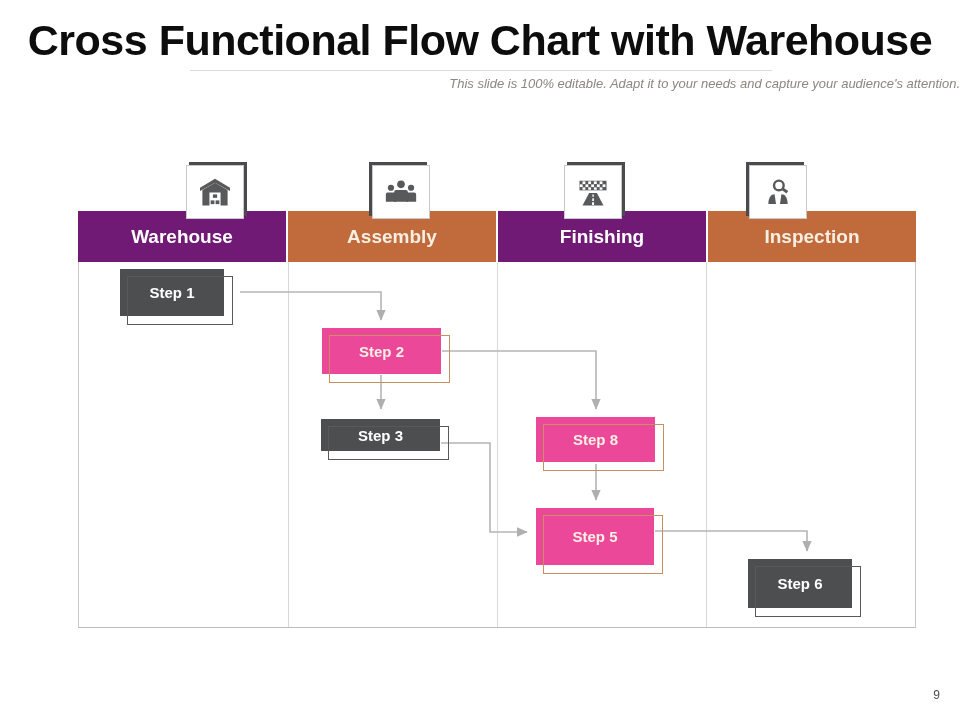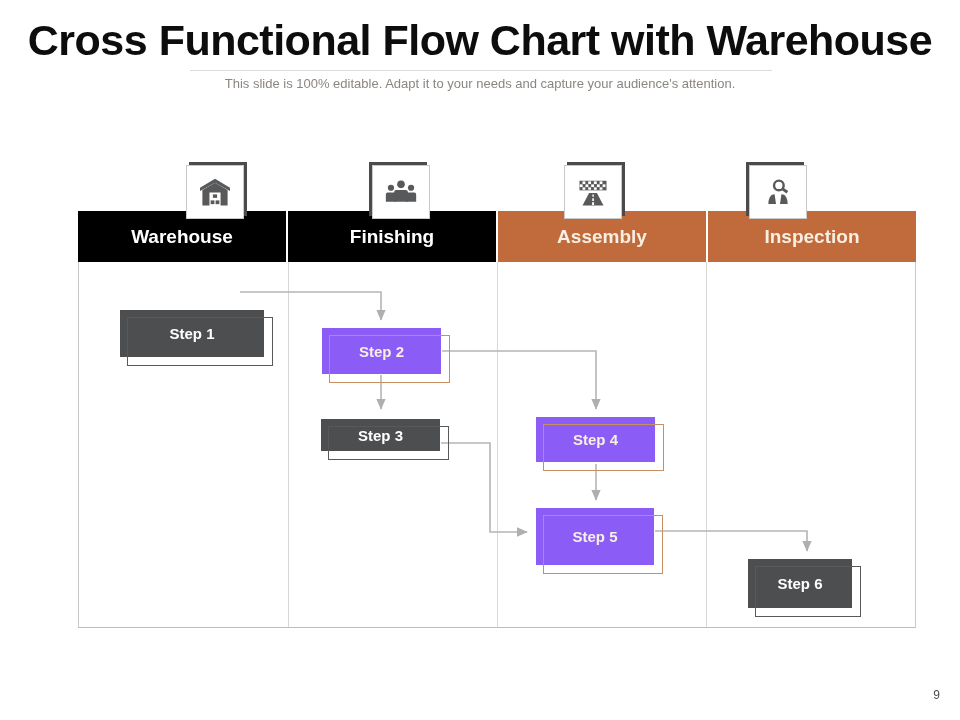--- a/index.html
+++ b/index.html
@@ -4,54 +4,54 @@
 <style>
   html,body{margin:0;padding:0;background:#ffffff;}
   body{width:960px;height:720px;position:relative;overflow:hidden;
        font-family:"Liberation Sans","DejaVu Sans",sans-serif;}
   .abs{position:absolute;}
 
   
   .title{left:0;top:16px;width:960px;text-align:center;
          font-size:43px;font-weight:bold;color:#0d0d0d;letter-spacing:-0.5px;}
   .divider{left:190px;top:70px;width:582px;height:1px;background:#dcdcdc;}
-  .subtitle{left:0;top:76px;width:960px;text-align:center;
-            font-size:13px;color:#8b8680;}
+  .subtitle{left:0;top:76px;width:960px;text-align:right;
+            font-size:13px;font-style:italic;color:#8b8680;}
 
   
   .icon-card{width:56px;height:52px;background:#ffffff;border:1px solid #c9c9c9;
              display:flex;align-items:center;justify-content:center;z-index:5;}
   .shadow-r{box-shadow:3px -3px 0 0 #4b4b4d;}
   .shadow-l{box-shadow:-3px -3px 0 0 #4b4b4d;}
   .icon-card svg{display:block;}
 
   
   .lane-headers{left:78px;top:211px;width:838px;height:51px;display:flex;gap:2px;z-index:2;}
   .lane-header{flex:1;display:flex;align-items:center;justify-content:center;
                font-size:19px;font-weight:bold;}
-  .hdr-dark{background:#000000;color:#ffffff;}
+  .hdr-dark{background:#701a75;color:#ffffff;}
   .hdr-orange{background:#c16a3c;color:#f7efe2;}
 
   
   .lane-body{left:78px;top:262px;width:838px;height:366px;
              border-left:1px solid #c9c9c9;border-right:1px solid #c9c9c9;
              border-bottom:1px solid #bdbdbd;box-sizing:border-box;z-index:1;}
   .lane-divider{top:0;bottom:0;width:1px;background:#d8d8d8;}
 
   
   .connectors{left:0;top:0;width:960px;height:720px;z-index:3;pointer-events:none;}
 
   
   .step{display:flex;align-items:center;justify-content:center;
         font-size:15px;font-weight:bold;z-index:4;}
   .step::before{content:"";position:absolute;left:7px;top:7px;width:100%;height:100%;
                 border:1px solid;z-index:-1;background:transparent;}
   .step-dark{background:#4d4e50;color:#ffffff;}
   .step-dark::before{border-color:#58595b;}
-  .step-orange{background:#8b5cf6;color:#f7efe2;}
+  .step-orange{background:#ec4899;color:#f7efe2;}
   .step-orange::before{border-color:#c98f5e;}
 
   .page-number{right:20px;top:688px;font-size:12px;color:#4d4d4f;}
 </style>
 </head>
 <body>
 
 <div class="abs title">Cross Functional Flow Chart with Warehouse</div>
 <div class="abs divider"></div>
 <div class="abs subtitle">This slide is 100% editable. Adapt it to your needs and capture your audience's attention.</div>
@@ -115,22 +115,22 @@
     </g>
     <g fill="#58595b">
       <path d="M5.2,19.4 C5.2,14.6 7.4,12.4 9.6,12.6 L10.6,19.4 Z"></path>
       <path d="M18.8,19.4 C18.8,14.6 16.6,12.4 14.4,12.6 L13.4,19.4 Z"></path>
     </g>
   </svg>
 </div>
 
 <div class="abs lane-headers">
   <div class="lane-header hdr-dark">Warehouse</div>
+  <div class="lane-header hdr-orange">Assembly</div>
   <div class="lane-header hdr-dark">Finishing</div>
-  <div class="lane-header hdr-orange">Assembly</div>
   <div class="lane-header hdr-orange">Inspection</div>
 </div>
 
 <div class="abs lane-body">
   <div class="abs lane-divider" style="left:209px;"></div>
   <div class="abs lane-divider" style="left:418px;"></div>
   <div class="abs lane-divider" style="left:627px;"></div>
 </div>
 
 <svg class="abs connectors" viewBox="0 0 960 720">
@@ -142,20 +142,20 @@
   <g fill="none" stroke="#b5b5b5" stroke-width="1.6">
     <path d="M240,292 H381 V320" marker-end="url(#arw)"></path>
     <path d="M381,375 V409" marker-end="url(#arw)"></path>
     <path d="M442,351 H596 V409" marker-end="url(#arw)"></path>
     <path d="M441,443 H490 V532 H527" marker-end="url(#arw)"></path>
     <path d="M596,464 V500" marker-end="url(#arw)"></path>
     <path d="M655,531 H807 V551" marker-end="url(#arw)"></path>
   </g>
 </svg>
 
-<div class="abs step step-dark" style="left:120px;top:269px;width:144px;height:47px;margin-top:41px;">Step 1</div>
+<div class="abs step step-dark" style="left:120px;top:269px;width:104px;height:47px;">Step 1</div>
 <div class="abs step step-orange" style="left:322px;top:328px;width:119px;height:46px;">Step 2</div>
 <div class="abs step step-dark" style="left:321px;top:419px;width:119px;height:32px;">Step 3</div>
-<div class="abs step step-orange" style="left:536px;top:417px;width:119px;height:45px;">Step 4</div>
+<div class="abs step step-orange" style="left:536px;top:417px;width:119px;height:45px;">Step 8</div>
 <div class="abs step step-orange" style="left:536px;top:508px;width:118px;height:57px;">Step 5</div>
 <div class="abs step step-dark" style="left:748px;top:559px;width:104px;height:49px;">Step 6</div>
 
 <div class="abs page-number">9</div>
 
 </body></html>

